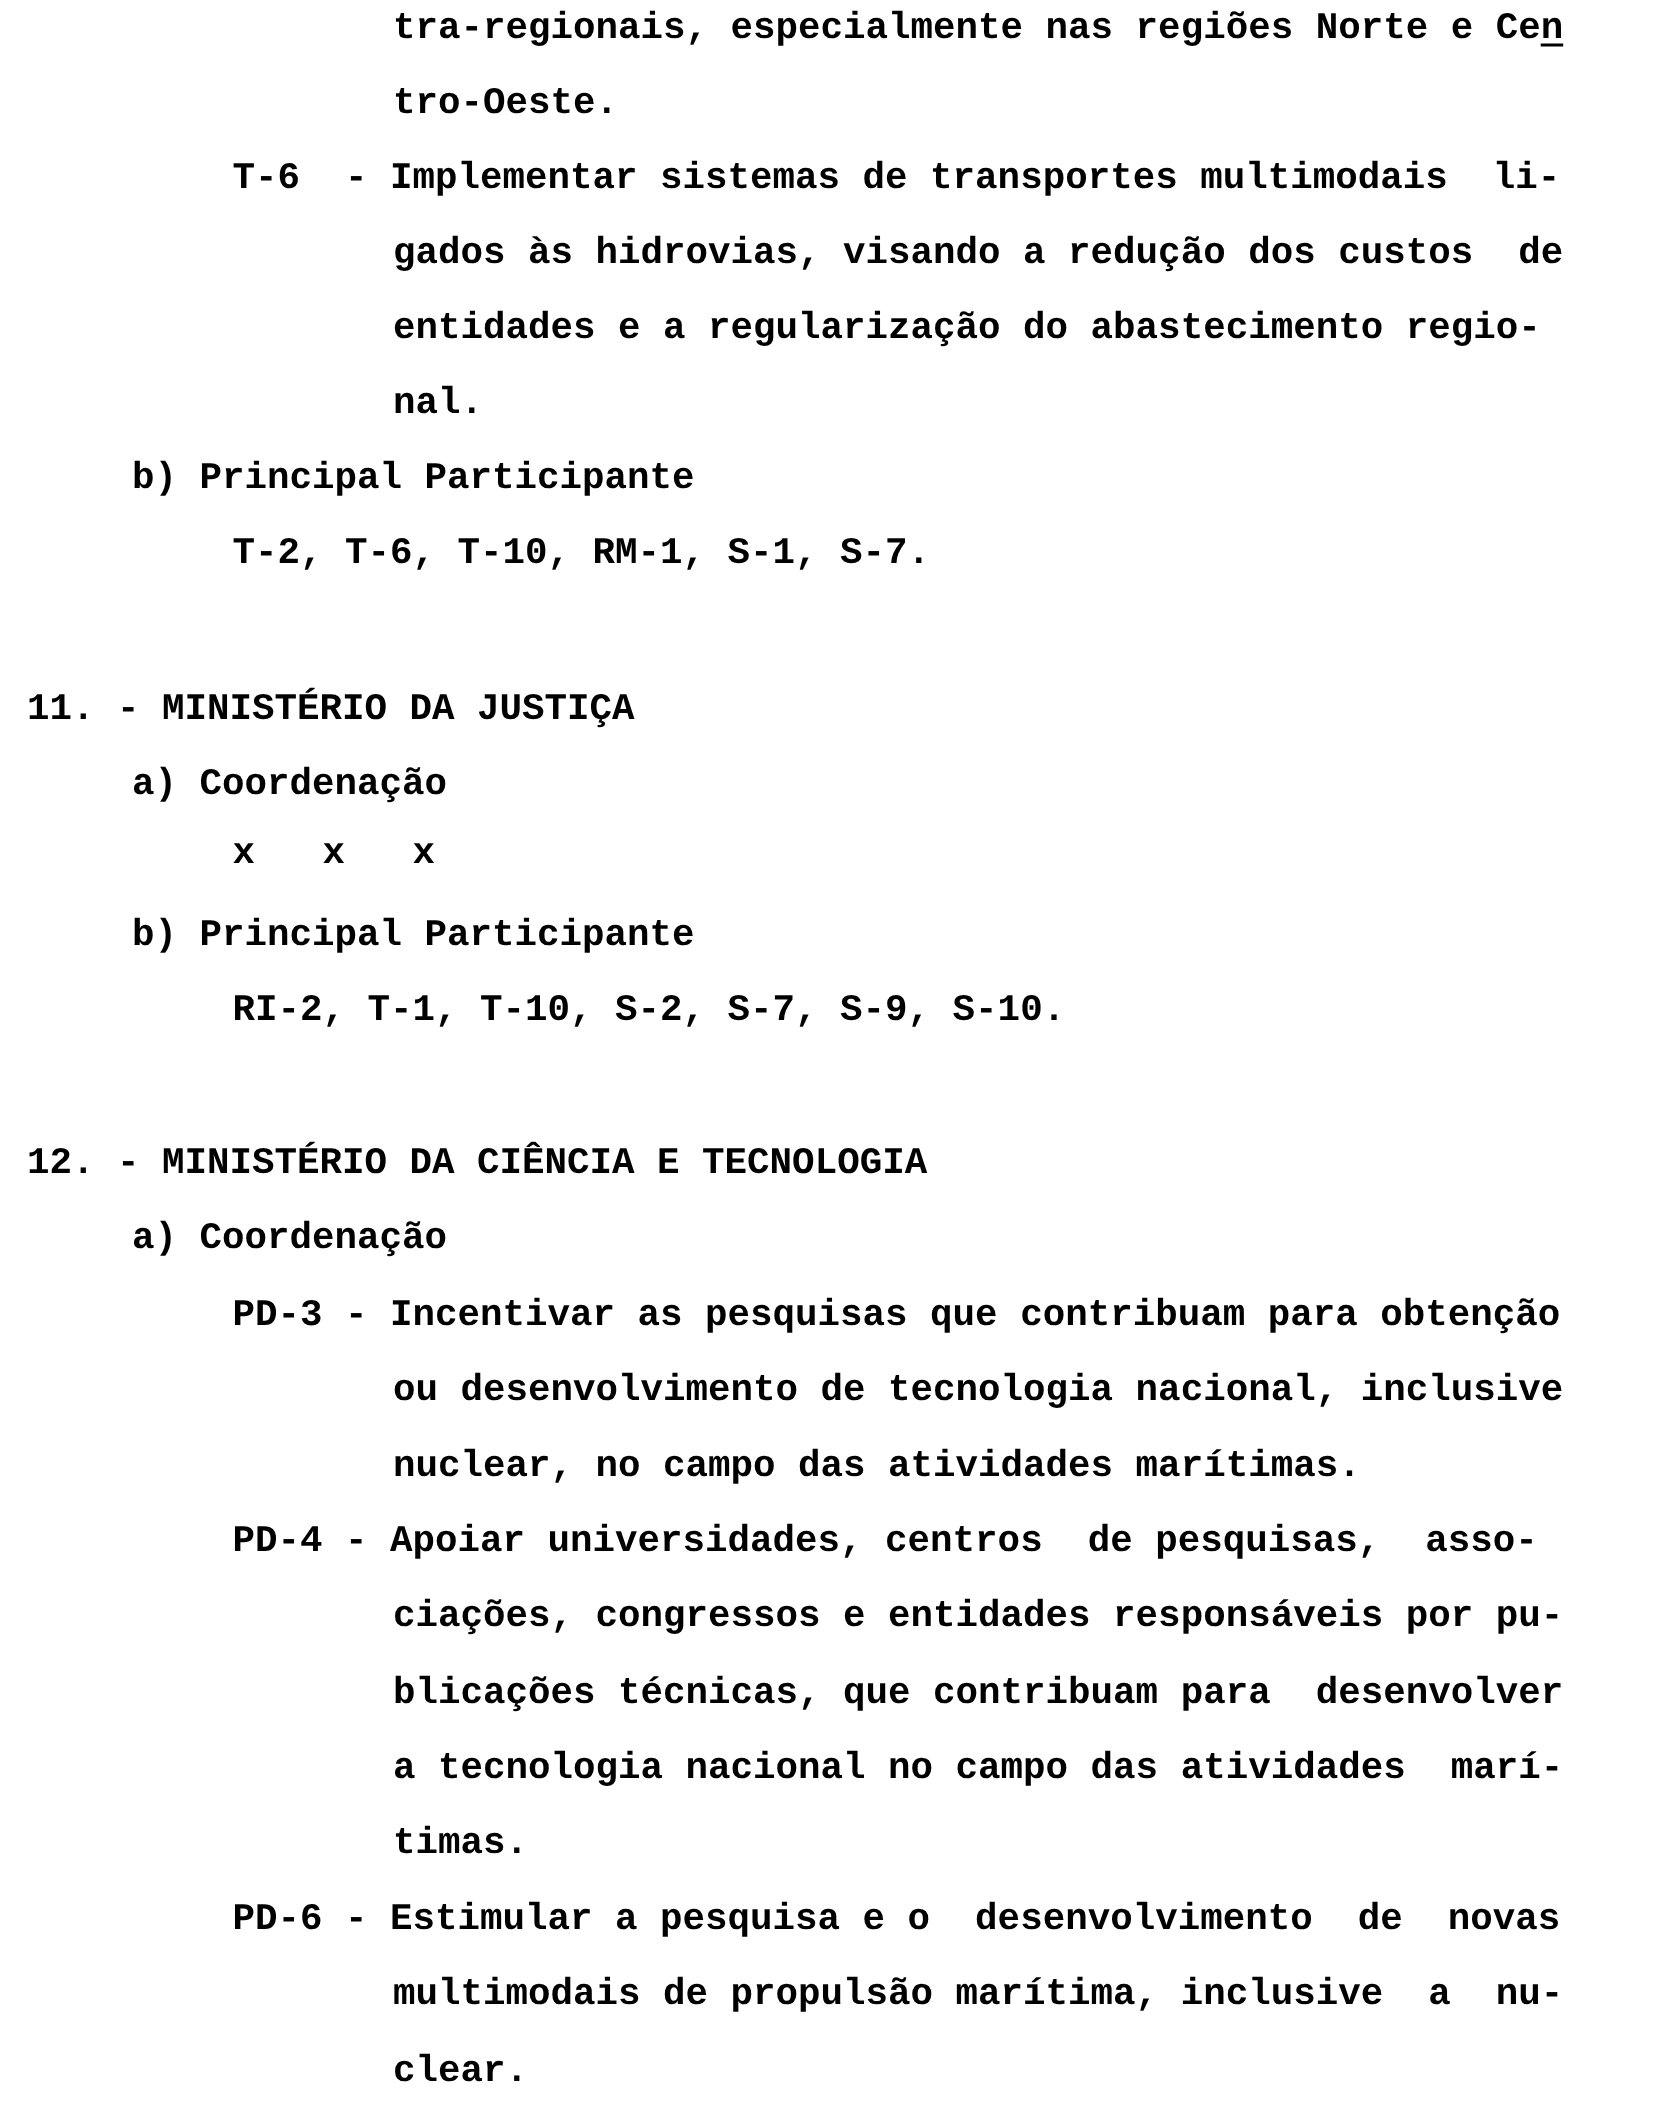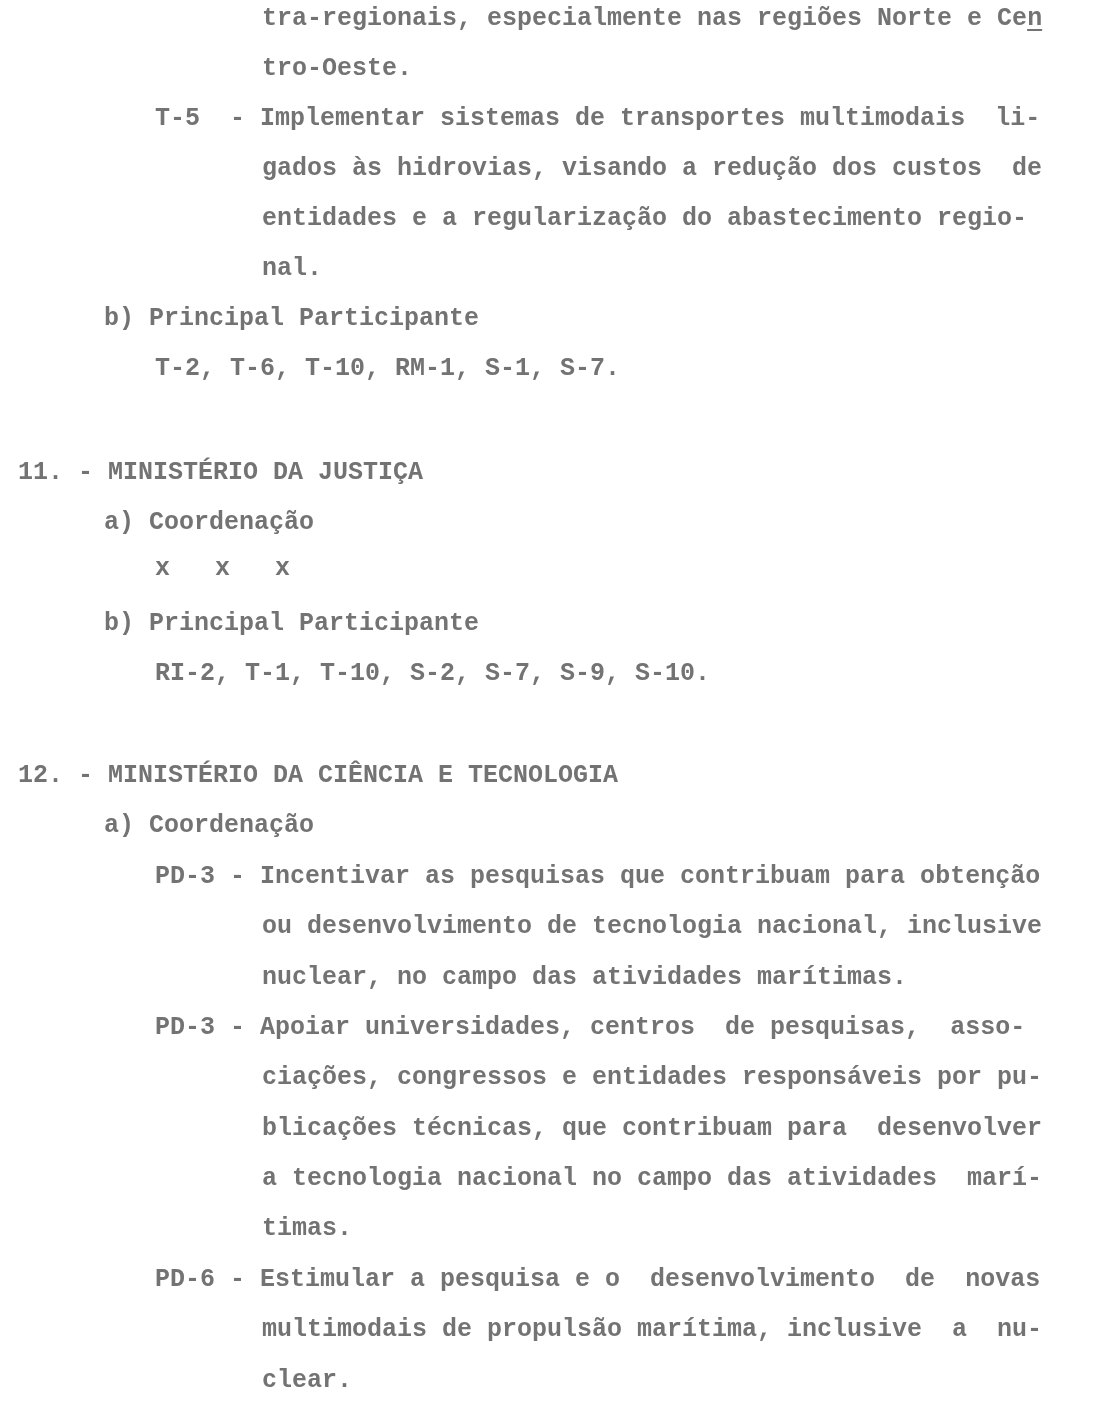--- a/index.html
+++ b/index.html
@@ -10,72 +10,72 @@
     width: 1115px;
     height: 1410px;
     background: #ffffff;
     overflow: hidden;
   }
   .page {
     position: relative;
     width: 1115px;
     height: 1410px;
     background: #ffffff;
-    color: #737373;
+    color: #000000;
     font-family: "Liberation Mono", "DejaVu Sans Mono", monospace;
     font-size: 25px;
     font-weight: 700;
     line-height: 25px;
   }
   .line {
     position: absolute;
     white-space: pre;
     letter-spacing: 0;
   }
   
   .col-sec  { left: 18px; }   
-  .col-sub  { left: 104px; }  
+  .col-sub  { left: 88px; }  
   .col-item { left: 155px; }  
   .col-body { left: 262px; }  
   .u {
     text-decoration: underline;
     text-underline-offset: 4px;
     text-decoration-thickness: 2px;
   }
 </style>
 </head>
 <body>
 
 <div class="page">
 
   <div class="line col-body" style="top:6px"><span>tra-regionais, especialmente nas regiões Norte e Ce</span><span class="u">n</span></div>
   <div class="line col-body" style="top:56px">tro-Oeste.</div>
 
-  <div class="line col-item" style="top:106px">T-5  - Implementar sistemas de transportes multimodais  li-</div>
+  <div class="line col-item" style="top:106px">T-6  - Implementar sistemas de transportes multimodais  li-</div>
   <div class="line col-body" style="top:156px">gados às hidrovias, visando a redução dos custos  de</div>
   <div class="line col-body" style="top:206px">entidades e a regularização do abastecimento regio-</div>
   <div class="line col-body" style="top:256px">nal.</div>
 
   <div class="line col-sub" style="top:306px">b) Principal Participante</div>
   <div class="line col-item" style="top:356px">T-2, T-6, T-10, RM-1, S-1, S-7.</div>
 
   <div class="line col-sec" style="top:460px">11. - MINISTÉRIO DA JUSTIÇA</div>
   <div class="line col-sub" style="top:510px">a) Coordenação</div>
   <div class="line col-item" style="top:556px">x   x   x</div>
   <div class="line col-sub" style="top:611px">b) Principal Participante</div>
   <div class="line col-item" style="top:661px">RI-2, T-1, T-10, S-2, S-7, S-9, S-10.</div>
 
   <div class="line col-sec" style="top:763px">12. - MINISTÉRIO DA CIÊNCIA E TECNOLOGIA</div>
   <div class="line col-sub" style="top:813px">a) Coordenação</div>
 
   <div class="line col-item" style="top:864px">PD-3 - Incentivar as pesquisas que contribuam para obtenção</div>
   <div class="line col-body" style="top:965px">nuclear, no campo das atividades marítimas.</div>
   <div class="line col-body" style="top:914px">ou desenvolvimento de tecnologia nacional, inclusive</div>
 
-  <div class="line col-item" style="top:1015px">PD-3 - Apoiar universidades, centros  de pesquisas,  asso-</div>
+  <div class="line col-item" style="top:1015px">PD-4 - Apoiar universidades, centros  de pesquisas,  asso-</div>
   <div class="line col-body" style="top:1065px">ciações, congressos e entidades responsáveis por pu-</div>
   <div class="line col-body" style="top:1116px">blicações técnicas, que contribuam para  desenvolver</div>
   <div class="line col-body" style="top:1166px">a tecnologia nacional no campo das atividades  marí-</div>
   <div class="line col-body" style="top:1216px">timas.</div>
 
   <div class="line col-item" style="top:1267px">PD-6 - Estimular a pesquisa e o  desenvolvimento  de  novas</div>
   <div class="line col-body" style="top:1317px">multimodais de propulsão marítima, inclusive  a  nu-</div>
   <div class="line col-body" style="top:1368px">clear.</div>
 
 </div>

